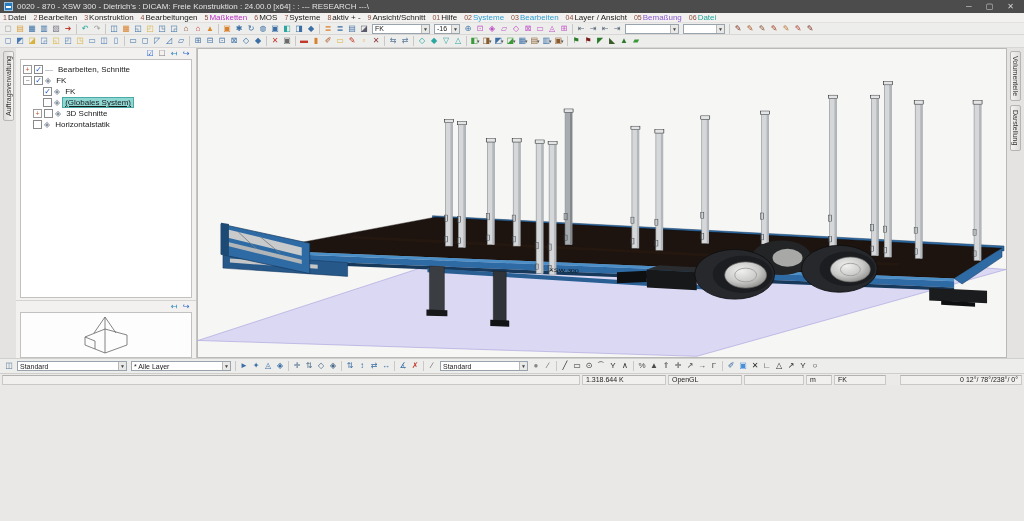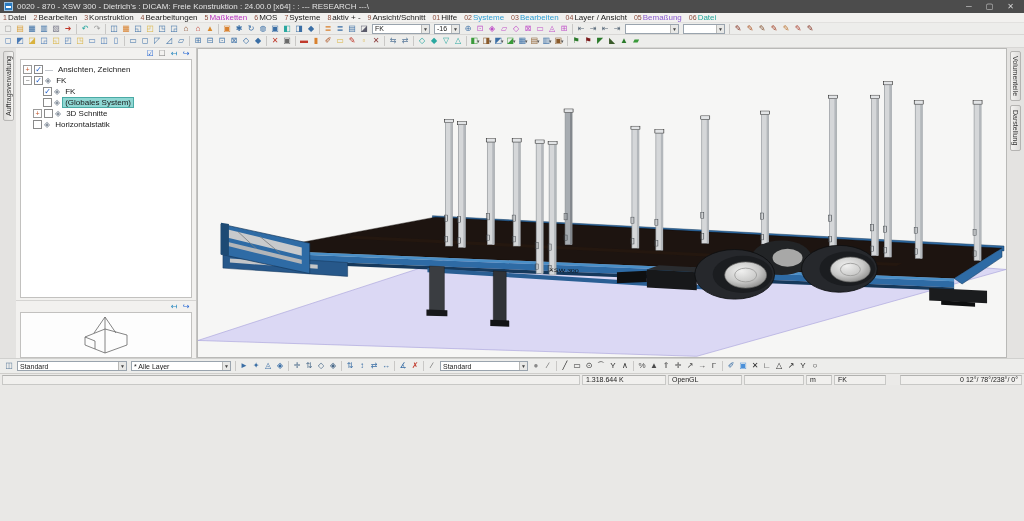--- a/index.html
+++ b/index.html
@@ -40,21 +40,21 @@
   .side-strip.left .vtab { transform:rotate(180deg); }
 
   .left-panel { width:181px; background:#f2f1ef; border-right:1px solid #c6c5c3; flex:0 0 auto; display:flex; flex-direction:column; }
   .panel-head { height:13px; display:flex; align-items:center; justify-content:flex-end; padding:0 4px; }
   .tree-box { margin:0 4px; background:#fff; border:1px solid #c2c1bf; height:352px; padding:4px 2px; overflow:hidden; }
   .trow { display:flex; align-items:center; height:11px; font-size:8px; color:#1a1a1a; white-space:nowrap; }
   .texp { width:9px; height:9px; border:1px solid #9a9a9a; background:#fff; font-size:7px; line-height:7px; text-align:center; margin-right:2px; flex:0 0 auto; }
   .tchk { width:9px; height:9px; border:1px solid #8a8a8a; background:#fff; font-size:8px; line-height:8px; text-align:center; color:#1a5ac8; margin-right:2px; flex:0 0 auto; }
   .tico { font-size:8px; color:#8a94a0; margin-right:3px; flex:0 0 auto; }
   .tlabel { padding:0 2px; }
-  .tlabel.sel { background:#8fd7d3; outline:1px solid #4aaaa5; }
+  .tlabel.sel { background:#8fd7d3; outline:1px solid #4aaaa5;text-decoration:underline; }
   .tspacer { flex:0 0 auto; }
   .subhead { height:13px; display:flex; align-items:center; justify-content:flex-end; padding:0 4px; border-top:1px solid #d5d4d2; margin-top:2px; }
   .preview-box { margin:0 4px; background:#fdfdfd; border:1px solid #c2c1bf; height:46px; display:flex; align-items:center; justify-content:center; }
 
   .viewport { flex:1 1 auto; background:#f6f6f5; border:1px solid #b9b9b7; position:relative; min-width:0; }
   .viewport svg { display:block; width:100%; height:100%; }
 
   
   .bbar { height:15px; background:#ededeb; border-top:1px solid #d0d0ce; display:flex; align-items:center; padding:0 3px; flex:0 0 auto; }
   .statusbar { height:12px; background:#ebeae8; border-top:1px solid #cfcecb; display:flex; align-items:center; padding:0 2px; gap:2px; flex:0 0 auto; }
@@ -455,21 +455,21 @@
           <span class="tbi">
             <span class="g" style="color: rgb(42, 106, 212);">↪</span>
           </span>
         </div>
       <div class="tree-box">
           <div class="trow">
             <span class="tspacer" style="width: 0px;"></span>
             <span class="texp" style="color: rgb(192, 84, 42);">+</span>
             <span class="tchk">✓</span>
             <span class="tico">—</span>
-            <span class="tlabel">Ansichten, Zeichnen</span>
+            <span class="tlabel">Bearbeiten, Schnitte</span>
           </div>
           <div class="trow">
             <span class="tspacer" style="width: 0px;"></span>
             <span class="texp" style="color: rgb(106, 106, 106);">−</span>
             <span class="tchk">✓</span>
             <span class="tico">◈</span>
             <span class="tlabel">FK</span>
           </div>
           <div class="trow">
             <span class="tspacer" style="width: 20px;"></span>

